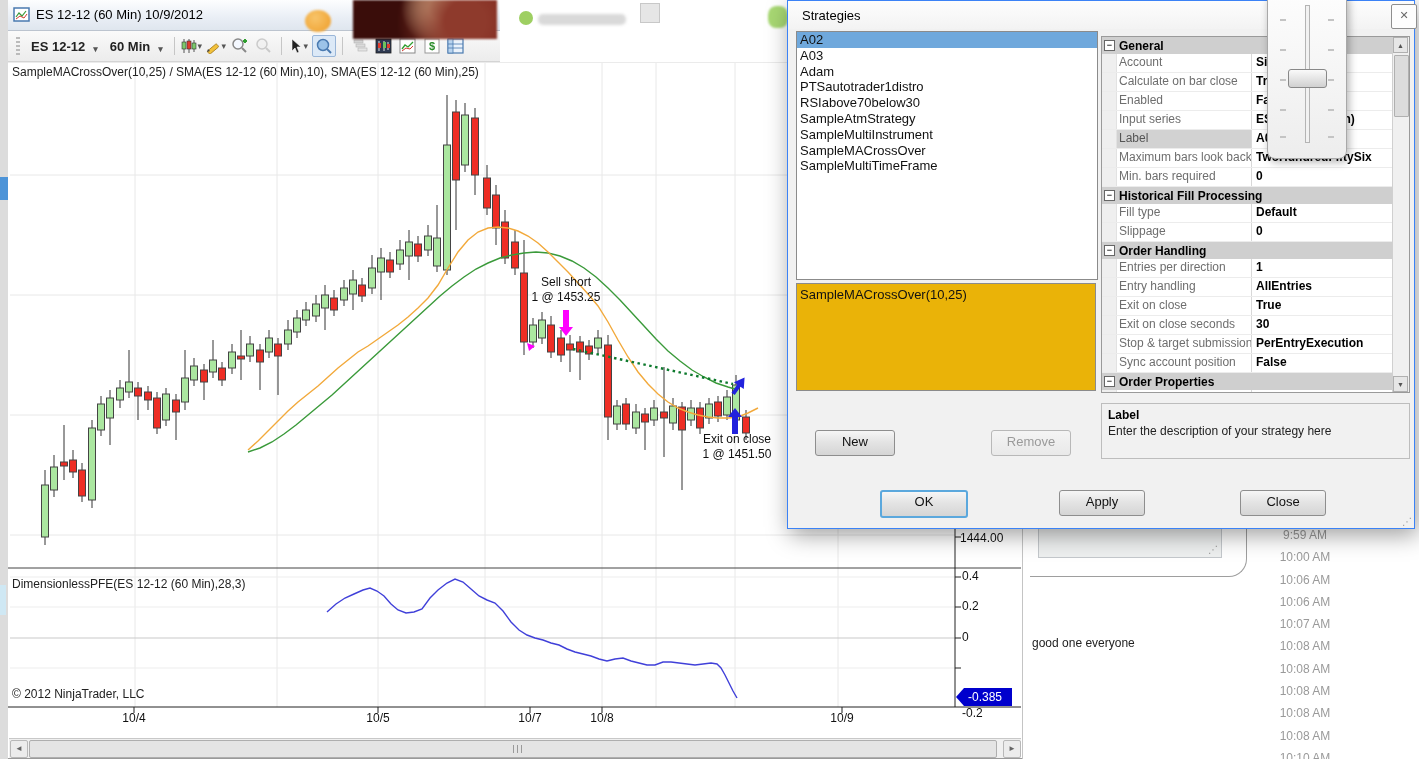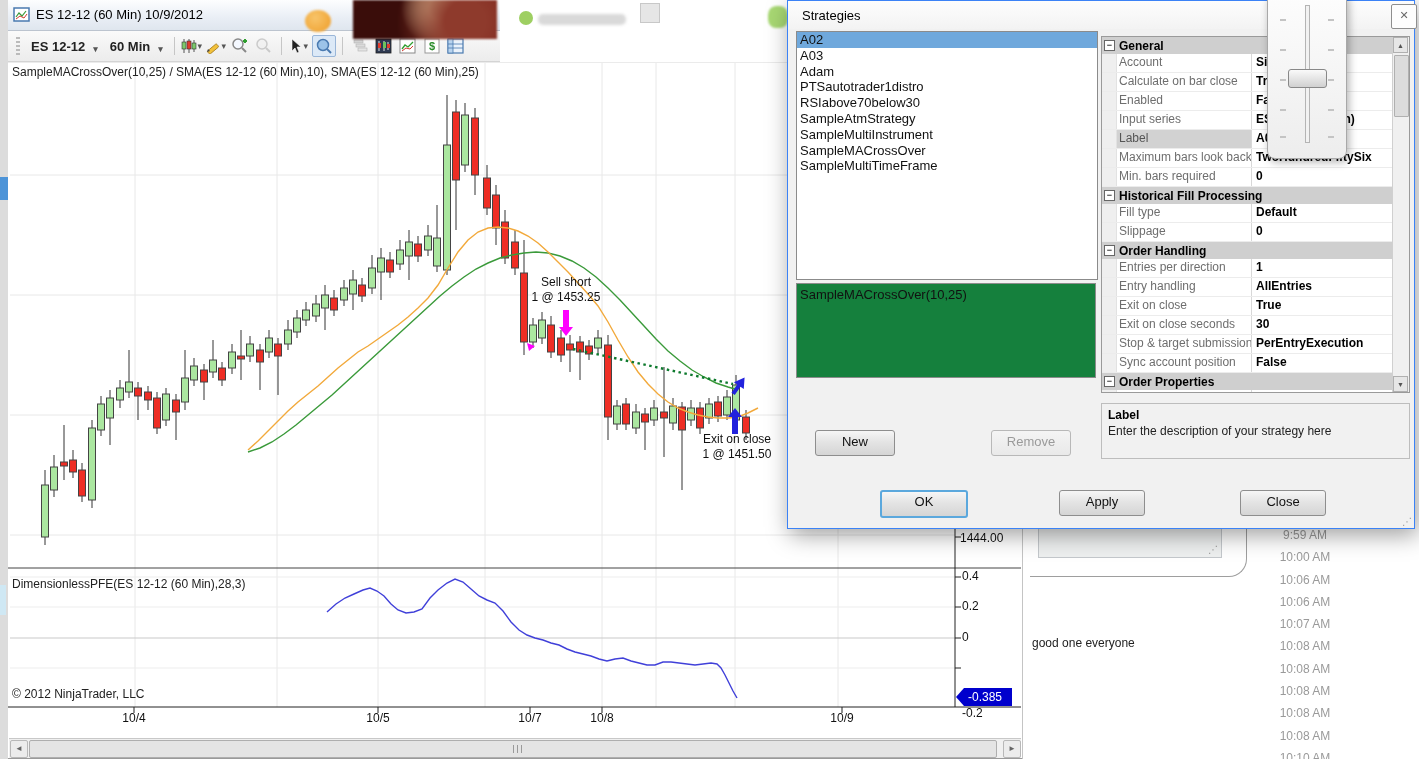--- a/index.html
+++ b/index.html
@@ -72,21 +72,21 @@
   .dialog{left:787px;top:0;width:628px;height:529px;background:#f1f1f1;border:1px solid #3b82f6;
           box-shadow:3px 6px 22px rgba(0,0,0,.38);z-index:20;box-sizing:border-box;}
   .dlg-titlebar{position:absolute;left:0;top:0;width:100%;height:28px;background:linear-gradient(#fdfdfd,#f3f3f3);}
   .dlg-title{position:absolute;left:14px;top:7px;font-size:13px;color:#000;}
   .dlg-close{position:absolute;left:603px;top:3px;width:24px;height:23px;background:#fdfdfd;border:1px solid #8e8e8e;
              border-radius:2px;font-size:11px;color:#6a6a6a;text-align:center;line-height:21px;}
   .listbox{position:absolute;left:8px;top:30px;width:300px;height:247px;background:#fff;border:1px solid #8b8b8b;
            overflow:hidden;font-size:13px;}
   .list-item{height:15.8px;line-height:15.8px;padding-left:3px;white-space:nowrap;}
   .list-item.sel{background:#6fa8dc;}
-  .descbox{position:absolute;left:8px;top:282px;width:300px;height:95px;background:#15803d;border:1px solid #8b8b8b;
+  .descbox{position:absolute;left:8px;top:282px;width:300px;height:108px;background:#eab308;border:1px solid #8b8b8b;
            font-size:13px;padding:3px;box-sizing:border-box;}
   .btn{position:absolute;height:24px;background:linear-gradient(#f6f6f6,#e4e4e4 45%,#d5d5d5);border:1px solid #8e8e8e;
        border-radius:3px;font-size:13px;color:#111;text-align:center;line-height:22px;font-family:"Liberation Sans",sans-serif;}
   .btn.disabled{color:#9a9a9a;border-color:#b8b8b8;background:linear-gradient(#f4f4f4,#e9e9e9);}
   .btn.focus{border:2px solid #5ba8dd;line-height:20px;}
 
   
   .propgrid{position:absolute;left:313px;top:35px;width:309px;height:357px;background:#fff;border:1px solid #9a9a9a;
             box-sizing:border-box;overflow:hidden;}
   .pg-rows{position:absolute;left:0;top:0;width:292px;}

